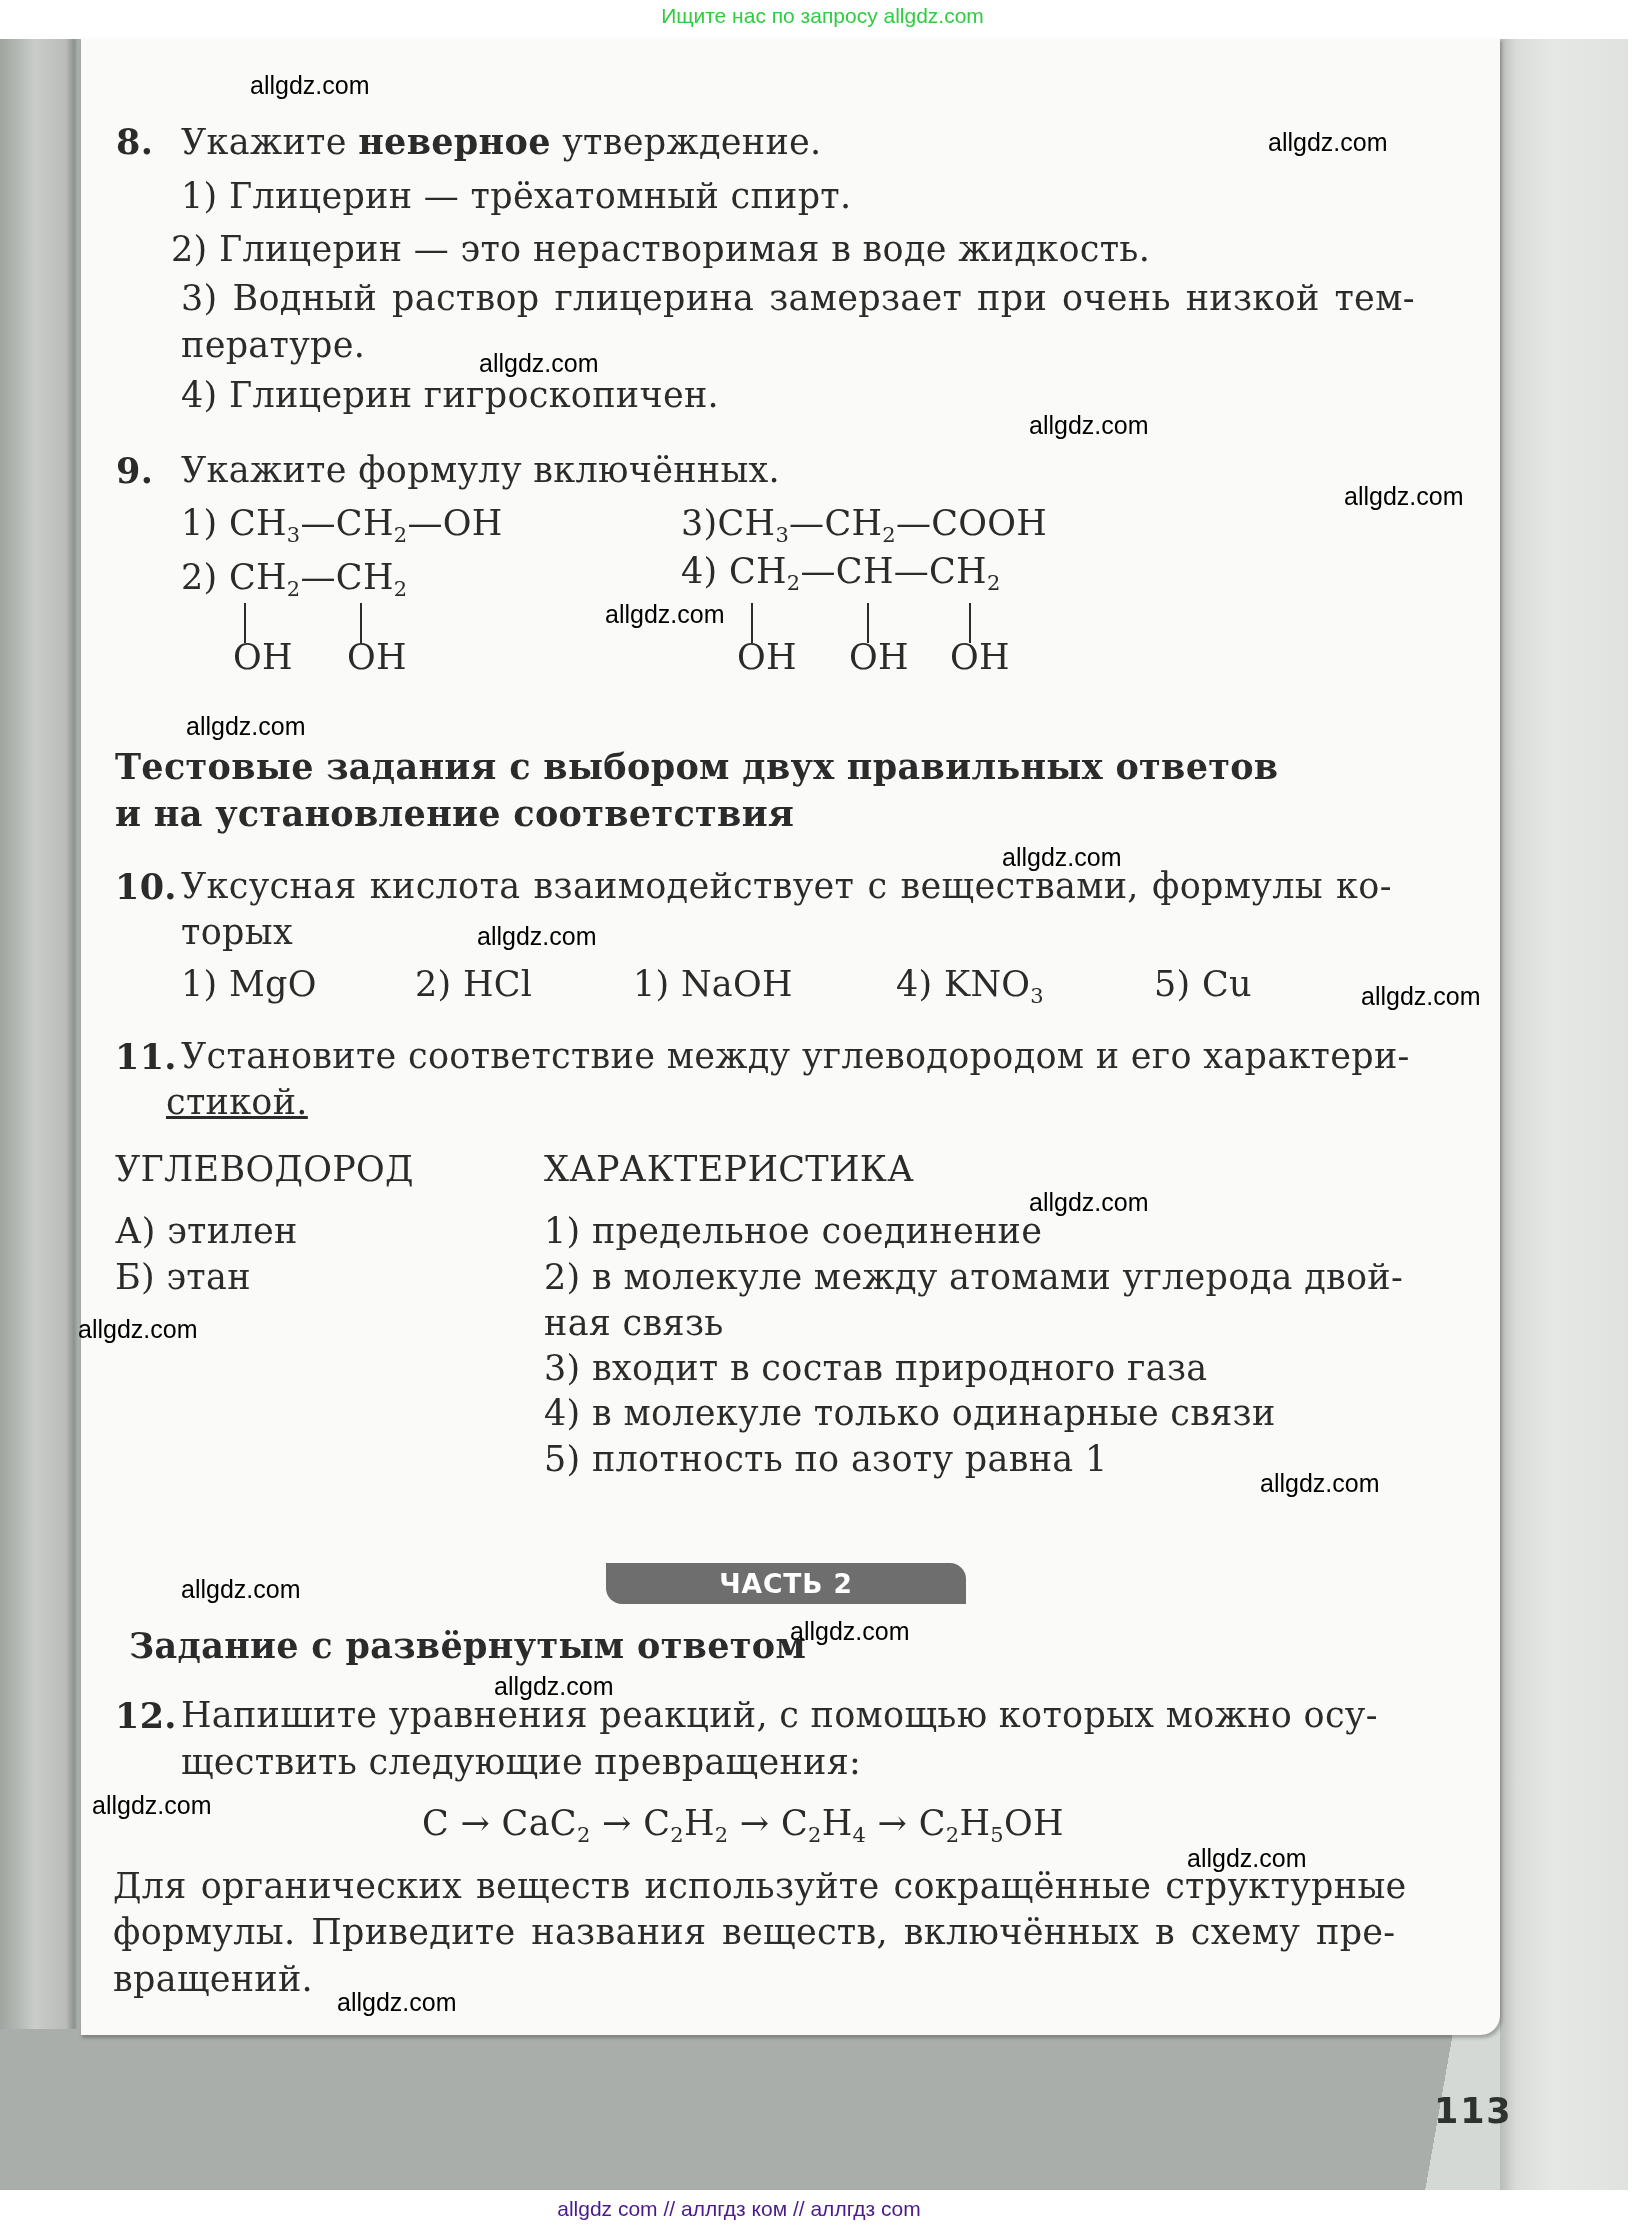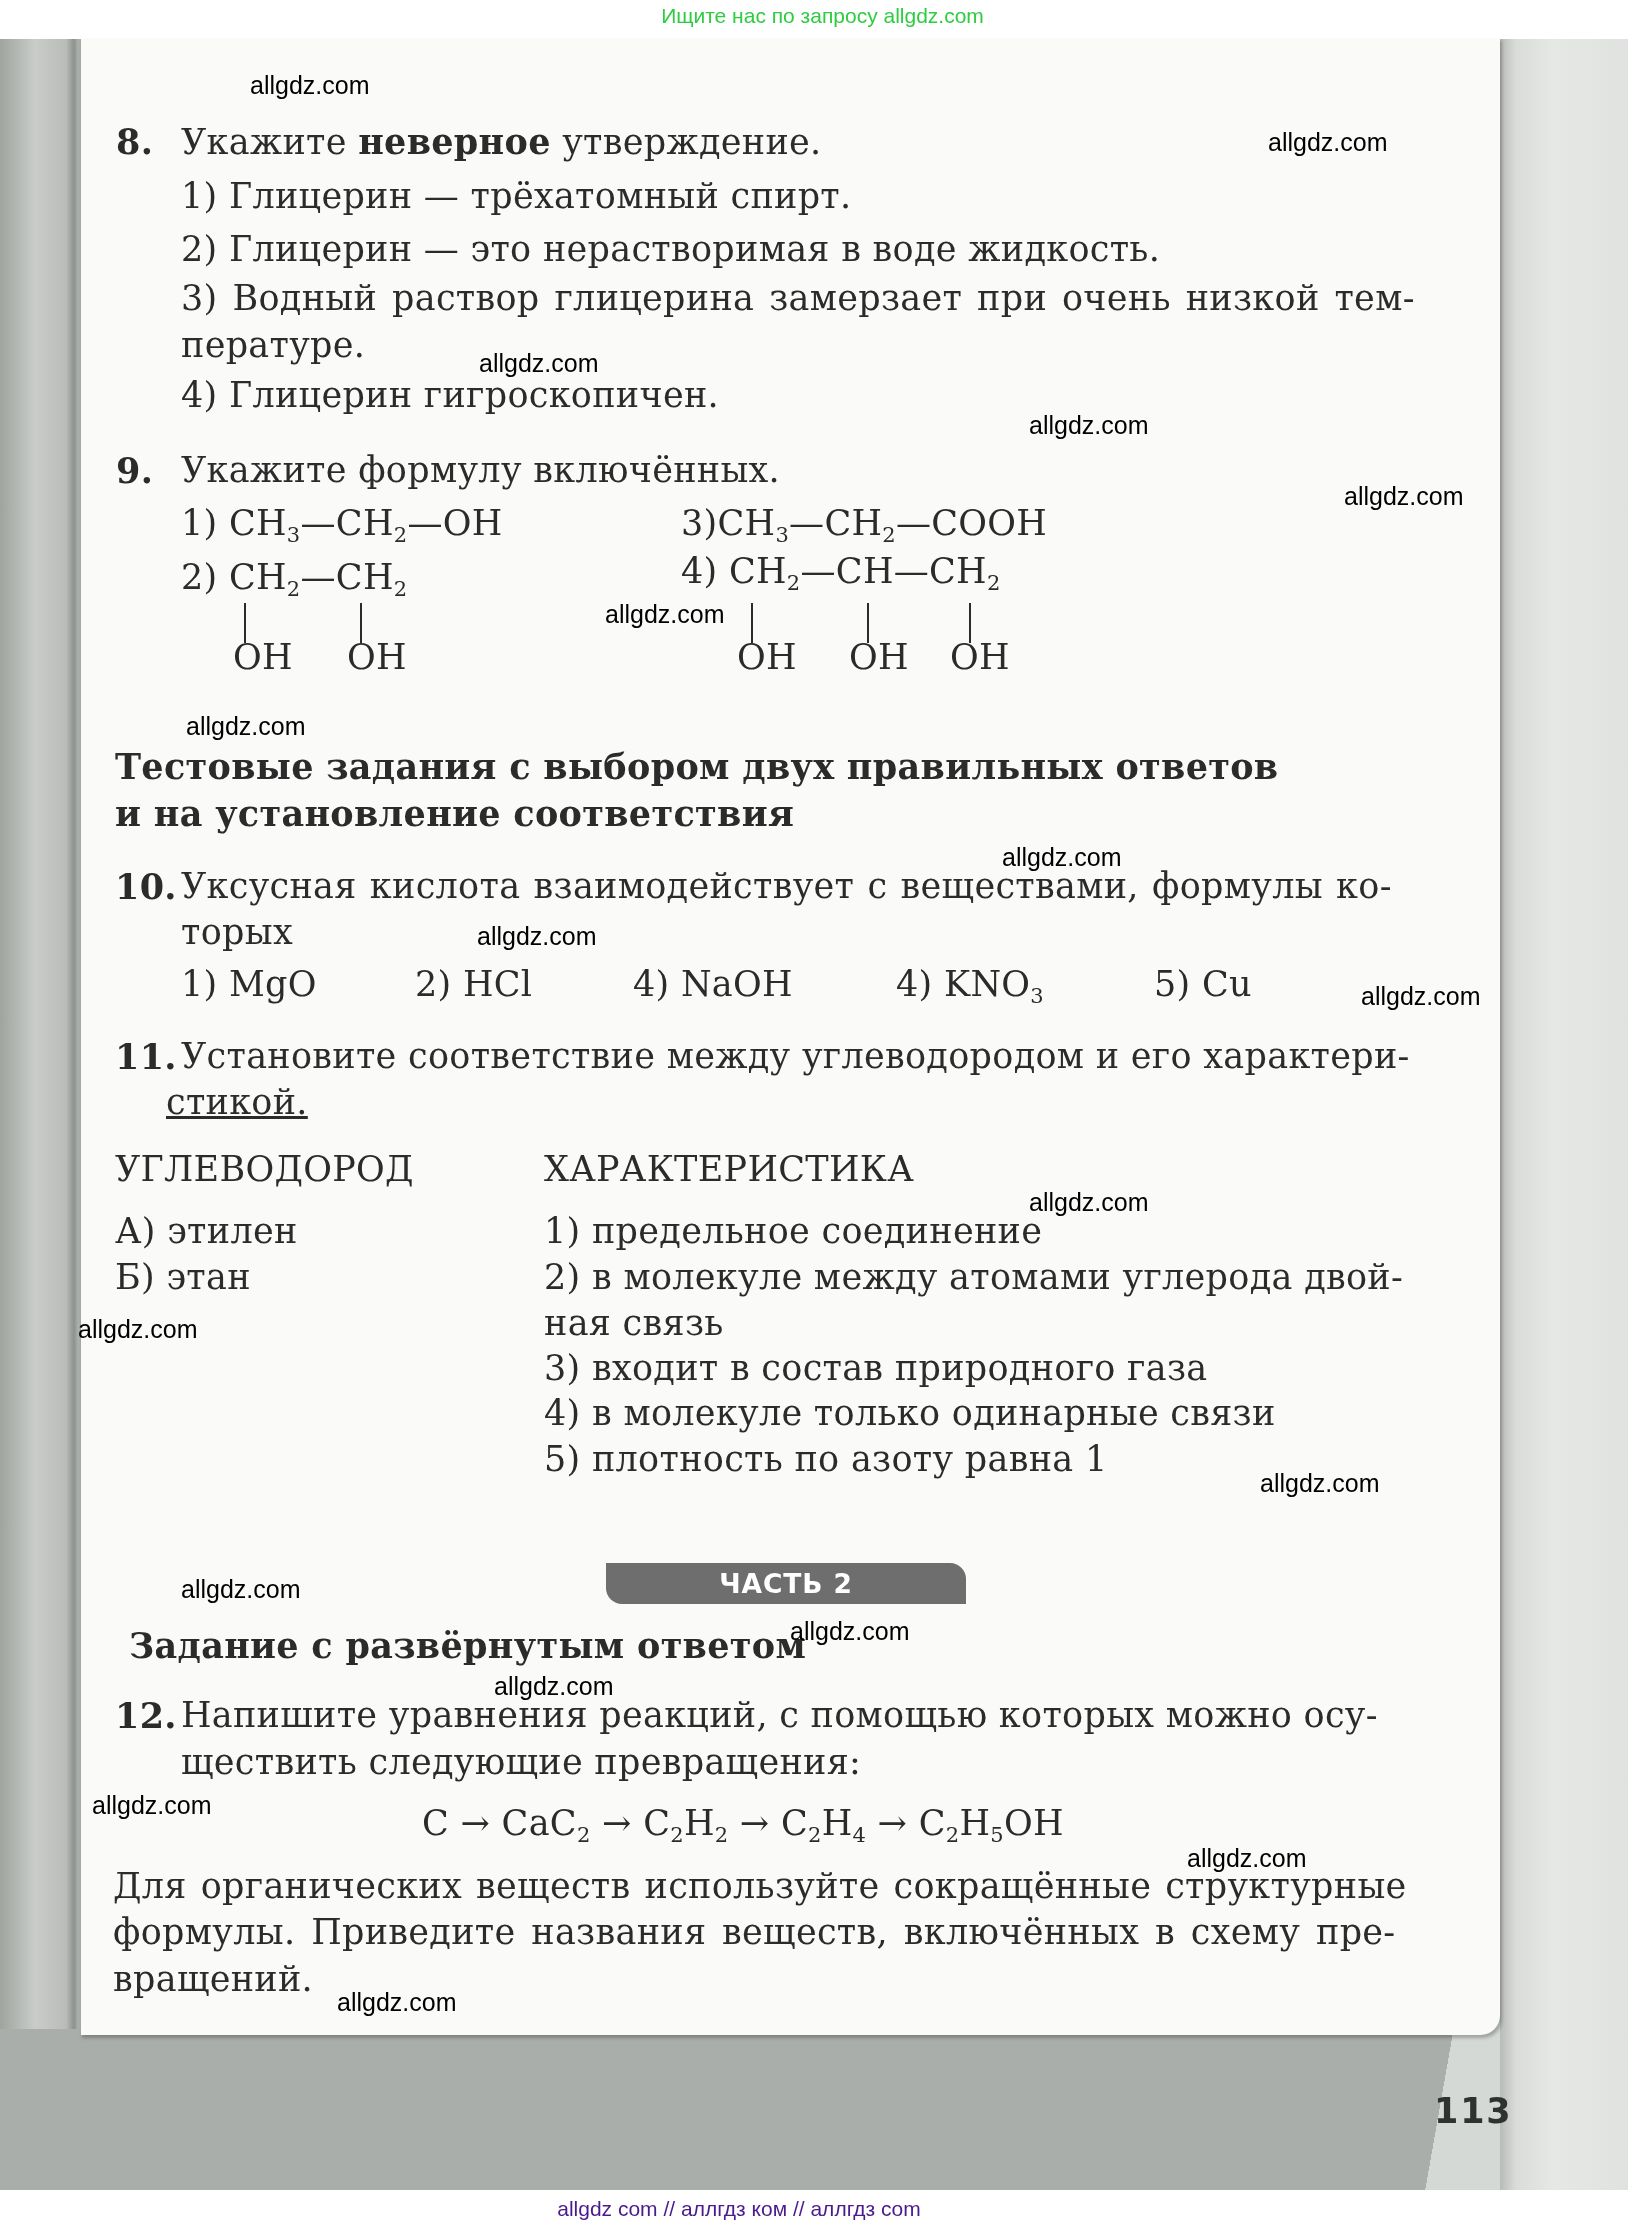--- a/index.html
+++ b/index.html
@@ -41,21 +41,21 @@
 <div class="scan"></div>
 <div class="scan-bottom"></div>
 <div class="light-wedge"></div>
 <div class="scan-right"></div>
 
 <div class="page"></div>
 
 <div class="t b" style="left:116px;top:124px;">8.</div>
 <div class="t" style="left:181px;top:124px;"><span>Укажите </span><span class="b">неверное</span><span> утверждение.</span></div>
 <div class="t" style="left:181px;top:179px;">1) Глицерин — трёхатомный спирт.</div>
-<div class="t" style="left:181px;top:232px;">2) Глицерин — это нерастворимая в воде жидкость.</div>
+<div class="t" style="left:171px;top:232px;">2) Глицерин — это нерастворимая в воде жидкость.</div>
 <div class="t" style="left:181px;top:281px;word-spacing:3.5px;">3) Водный раствор глицерина замерзает при очень низкой тем-</div>
 <div class="t" style="left:181px;top:328px;">пературе.</div>
 <div class="t" style="left:181px;top:378px;">4) Глицерин гигроскопичен.</div>
 
 <div class="t b" style="left:116px;top:453px;">9.</div>
 <div class="t" style="left:181px;top:453px;">Укажите формулу включённых.</div>
 
 <div class="t" style="left:181px;top:506px;"><span>1)</span> CH<sub>3</sub>—CH<sub>2</sub>—OH</div>
 <div class="t" style="left:681px;top:506px;"><span>3)</span>CH<sub>3</sub>—CH<sub>2</sub>—COOH</div>
 <div class="t" style="left:181px;top:560px;"><span>2)</span> CH<sub>2</sub>—CH<sub>2</sub></div>
@@ -74,21 +74,21 @@
 <div class="t" style="left:950px;top:640px;">OH</div>
 
 <div class="t b" style="left:115px;top:749px;">Тестовые задания с выбором двух правильных ответов</div>
 <div class="t b" style="left:115px;top:796px;">и на установление соответствия</div>
 
 <div class="t b" style="left:115px;top:869px;">10.</div>
 <div class="t" style="left:181px;top:869px;word-spacing:1.8px;">Уксусная кислота взаимодействует с веществами, формулы ко-</div>
 <div class="t" style="left:181px;top:915px;">торых</div>
 <div class="t" style="left:181px;top:967px;">1) MgO</div>
 <div class="t" style="left:415px;top:967px;">2) HCl</div>
-<div class="t" style="left:633px;top:967px;">4) NaOH</div>
+<div class="t" style="left:633px;top:967px;">1) NaOH</div>
 <div class="t" style="left:896px;top:967px;"><span>4) KNO</span><sub>3</sub></div>
 <div class="t" style="left:1154px;top:967px;">5) Cu</div>
 
 <div class="t b" style="left:115px;top:1039px;">11.</div>
 <div class="t" style="left:181px;top:1039px;">Установите соответствие между углеводородом и его характери-</div>
 <div class="t" style="left:166px;top:1085px;text-decoration:underline;">стикой.</div>
 <div class="t" style="left:115px;top:1152px;">УГЛЕВОДОРОД</div>
 <div class="t" style="left:544px;top:1152px;">ХАРАКТЕРИСТИКА</div>
 <div class="t" style="left:115px;top:1214px;">А) этилен</div>
 <div class="t" style="left:115px;top:1260px;">Б) этан</div>

